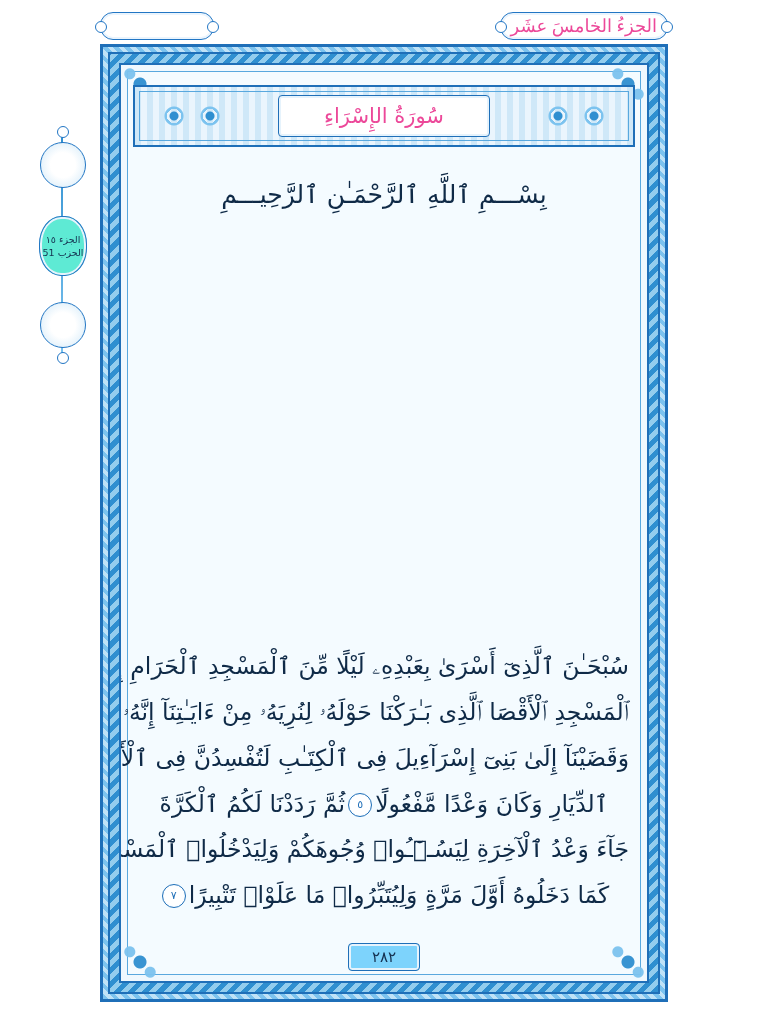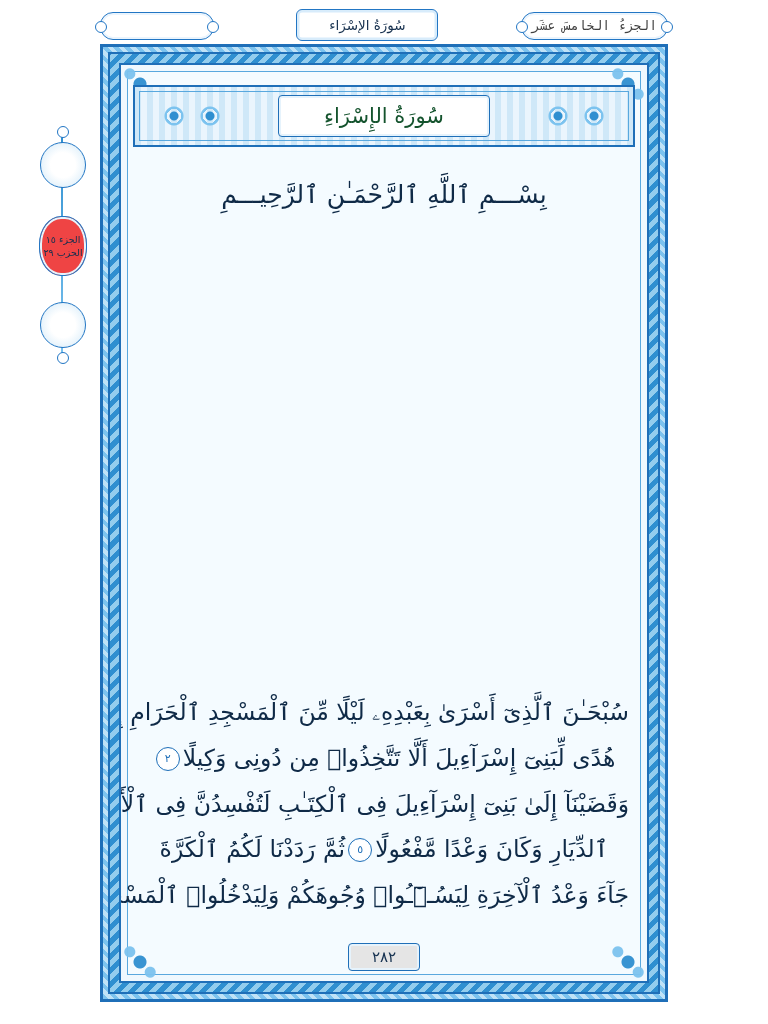--- a/index.html
+++ b/index.html
@@ -51,23 +51,23 @@
     width: 10px;
     height: 10px;
     margin-top: -5px;
     border: 1.5px solid #2276c4;
     border-radius: 50%;
     background: #ffffff;
   }
   .top-cartouche:before { left: -6px; }
   .top-cartouche:after { right: -6px; }
   .top-cartouche span {
-    font-family: Liberation Mono, monospace;
-    font-size: 13px;
-    color: #404040;
+    font-family: Liberation Serif, serif;
+    font-size: 18px;
+    color: #ec4899;
     white-space: nowrap;
     padding: 0 10px;
     direction: rtl;
   }
   .top-middle-cartouche {
     position: relative;
     height: 30px;
     min-width: 140px;
     border: 1.5px solid #2276c4;
     background: #ffffff;
@@ -167,21 +167,21 @@
     background: #ffffff;
     border: 1.5px solid #1f6fb8;
     border-radius: 4px;
     display: flex;
     align-items: center;
     justify-content: center;
     box-shadow: inset 0 0 0 2px #e6f3fc;
   }
   .title-cartouche span {
     font-size: 21px;
-    color: #14532d;
+    color: #ec4899;
     white-space: nowrap;
     padding: 0 14px;
     letter-spacing: 0.5px;
   }
   .title-orn {
     position: absolute;
     top: 50%;
     margin-top: -13px;
     width: 26px;
     height: 26px;
@@ -244,21 +244,21 @@
     left: 0;
     right: 0;
     display: flex;
     justify-content: center;
   }
   .page-num {
     min-width: 70px;
     height: 26px;
     border: 1.5px solid #1f6fb8;
     border-radius: 4px;
-    background: #e5e5e5;
+    background: #7dd3fc;
     display: flex;
     align-items: center;
     justify-content: center;
     box-shadow: inset 0 0 0 2px #e6f3fc;
     font-size: 15px;
     color: #14304f;
   }
 
   
   .medallion {
@@ -293,21 +293,21 @@
   .medallion .center {
     position: absolute;
     left: 50%;
     top: 50%;
     width: 46px;
     height: 58px;
     margin-left: -23px;
     margin-top: -29px;
     border: 1.5px solid #2276c4;
     border-radius: 22px / 28px;
-    background: #ef4444;
+    background: #5eead4;
     box-shadow: inset 0 0 0 2px #e6f3fc;
     display: flex;
     flex-direction: column;
     align-items: center;
     justify-content: center;
     gap: 2px;
   }
   .medallion .center span {
     font-size: 9.5px;
     color: #14304f;
@@ -328,37 +328,34 @@
   .medallion .tip.bot { bottom: -4px; }
 </style>
 </head>
 <body>
 
 <div class="page">
 
   <div class="top-band">
     <div class="top-cartouche">
       <span>الجزءُ الخامسَ عشَر</span>
-    </div>
-    <div class="top-middle-cartouche">
-      <span>سُورَةُ الإسْرَاء</span>
     </div>
     <div class="top-cartouche">
       <span>&nbsp;</span>
     </div>
   </div>
 
   <div class="medallion">
     <div class="stem"></div>
     <div class="tip top"></div>
     <div class="lobe t"></div>
     <div class="lobe b"></div>
     <div class="center">
       <span>الجزء ١٥</span>
-      <span>الحزب ٢٩</span>
+      <span>الحزب 51</span>
     </div>
     <div class="tip bot"></div>
   </div>
 
   <div class="frame-outer">
     <div class="frame-mid">
       <div class="frame-inner">
         <div class="frame-inner2"></div>
 
         <div class="corner tl"></div>
@@ -374,24 +371,25 @@
           <div class="title-orn" style="right:62px;"></div>
           <div class="title-cartouche">
             <span>سُورَةُ الإِسْرَاءِ</span>
           </div>
         </div>
 
         <div class="text-area">
           <div class="basmala">بِسْـــمِ ٱللَّهِ ٱلرَّحْمَـٰنِ ٱلرَّحِيـــمِ</div>
           <div id="lines-host">
               <div class="ayah-line"><span>سُبْحَـٰنَ ٱلَّذِىٓ أَسْرَىٰ بِعَبْدِهِۦ لَيْلًا مِّنَ ٱلْمَسْجِدِ ٱلْحَرَامِ إِلَى</span></div>
-              <div class="ayah-line"><span>هُدًى لِّبَنِىٓ إِسْرَآءِيلَ أَلَّا تَتَّخِذُوا۟ مِن دُونِى وَكِيلًا</span><span class="ayah-num">٢</span></div>
+              <div class="ayah-line"><span>ٱلْمَسْجِدِ ٱلْأَقْصَا ٱلَّذِى بَـٰرَكْنَا حَوْلَهُۥ لِنُرِيَهُۥ مِنْ ءَايَـٰتِنَآ إِنَّهُۥ</span></div>
               <div class="ayah-line"><span>وَقَضَيْنَآ إِلَىٰ بَنِىٓ إِسْرَآءِيلَ فِى ٱلْكِتَـٰبِ لَتُفْسِدُنَّ فِى ٱلْأَرْضِ</span></div>
               <div class="ayah-line"><span>ٱلدِّيَارِ وَكَانَ وَعْدًا مَّفْعُولًا</span><span class="ayah-num">٥</span><span>ثُمَّ رَدَدْنَا لَكُمُ ٱلْكَرَّةَ</span></div>
               <div class="ayah-line"><span>جَآءَ وَعْدُ ٱلْآخِرَةِ لِيَسُـۥٓـُوا۟ وُجُوهَكُمْ وَلِيَدْخُلُوا۟ ٱلْمَسْجِدَ</span></div>
+              <div class="ayah-line"><span>كَمَا دَخَلُوهُ أَوَّلَ مَرَّةٍ وَلِيُتَبِّرُوا۟ مَا عَلَوْا۟ تَتْبِيرًا</span><span class="ayah-num">٧</span></div>
             </div>
         </div>
 
         <div class="page-num-band">
           <div class="page-num">٢٨٢</div>
         </div>
       </div>
     </div>
   </div>
 </div>

